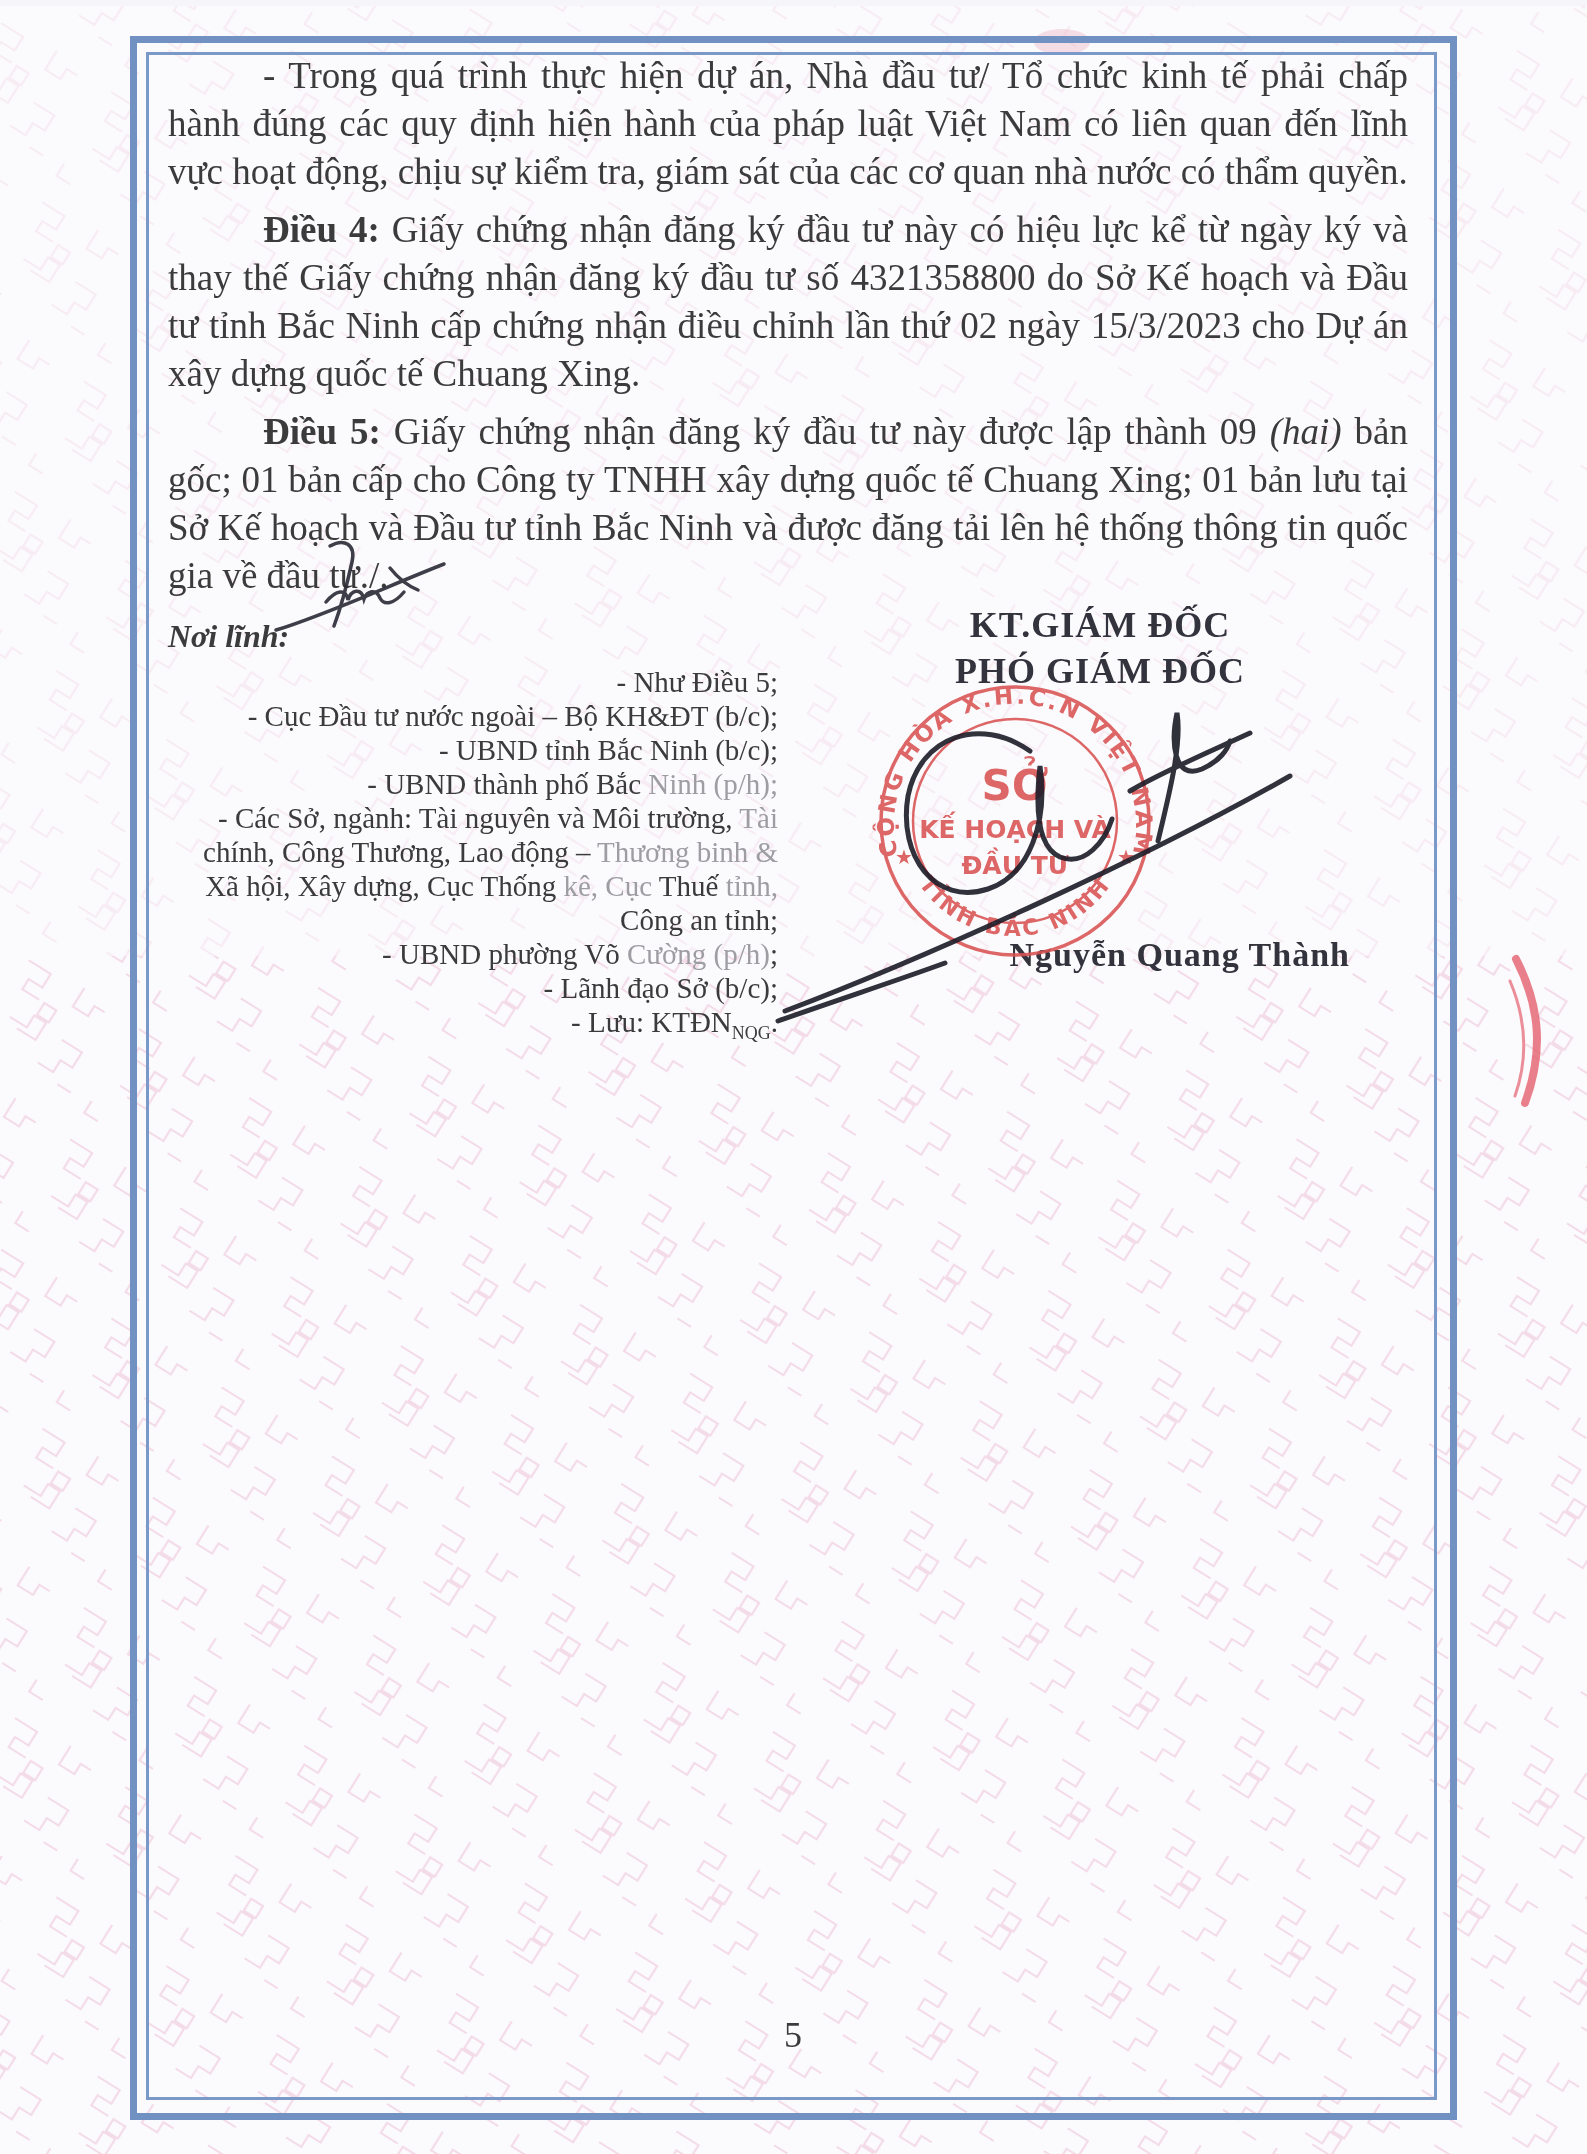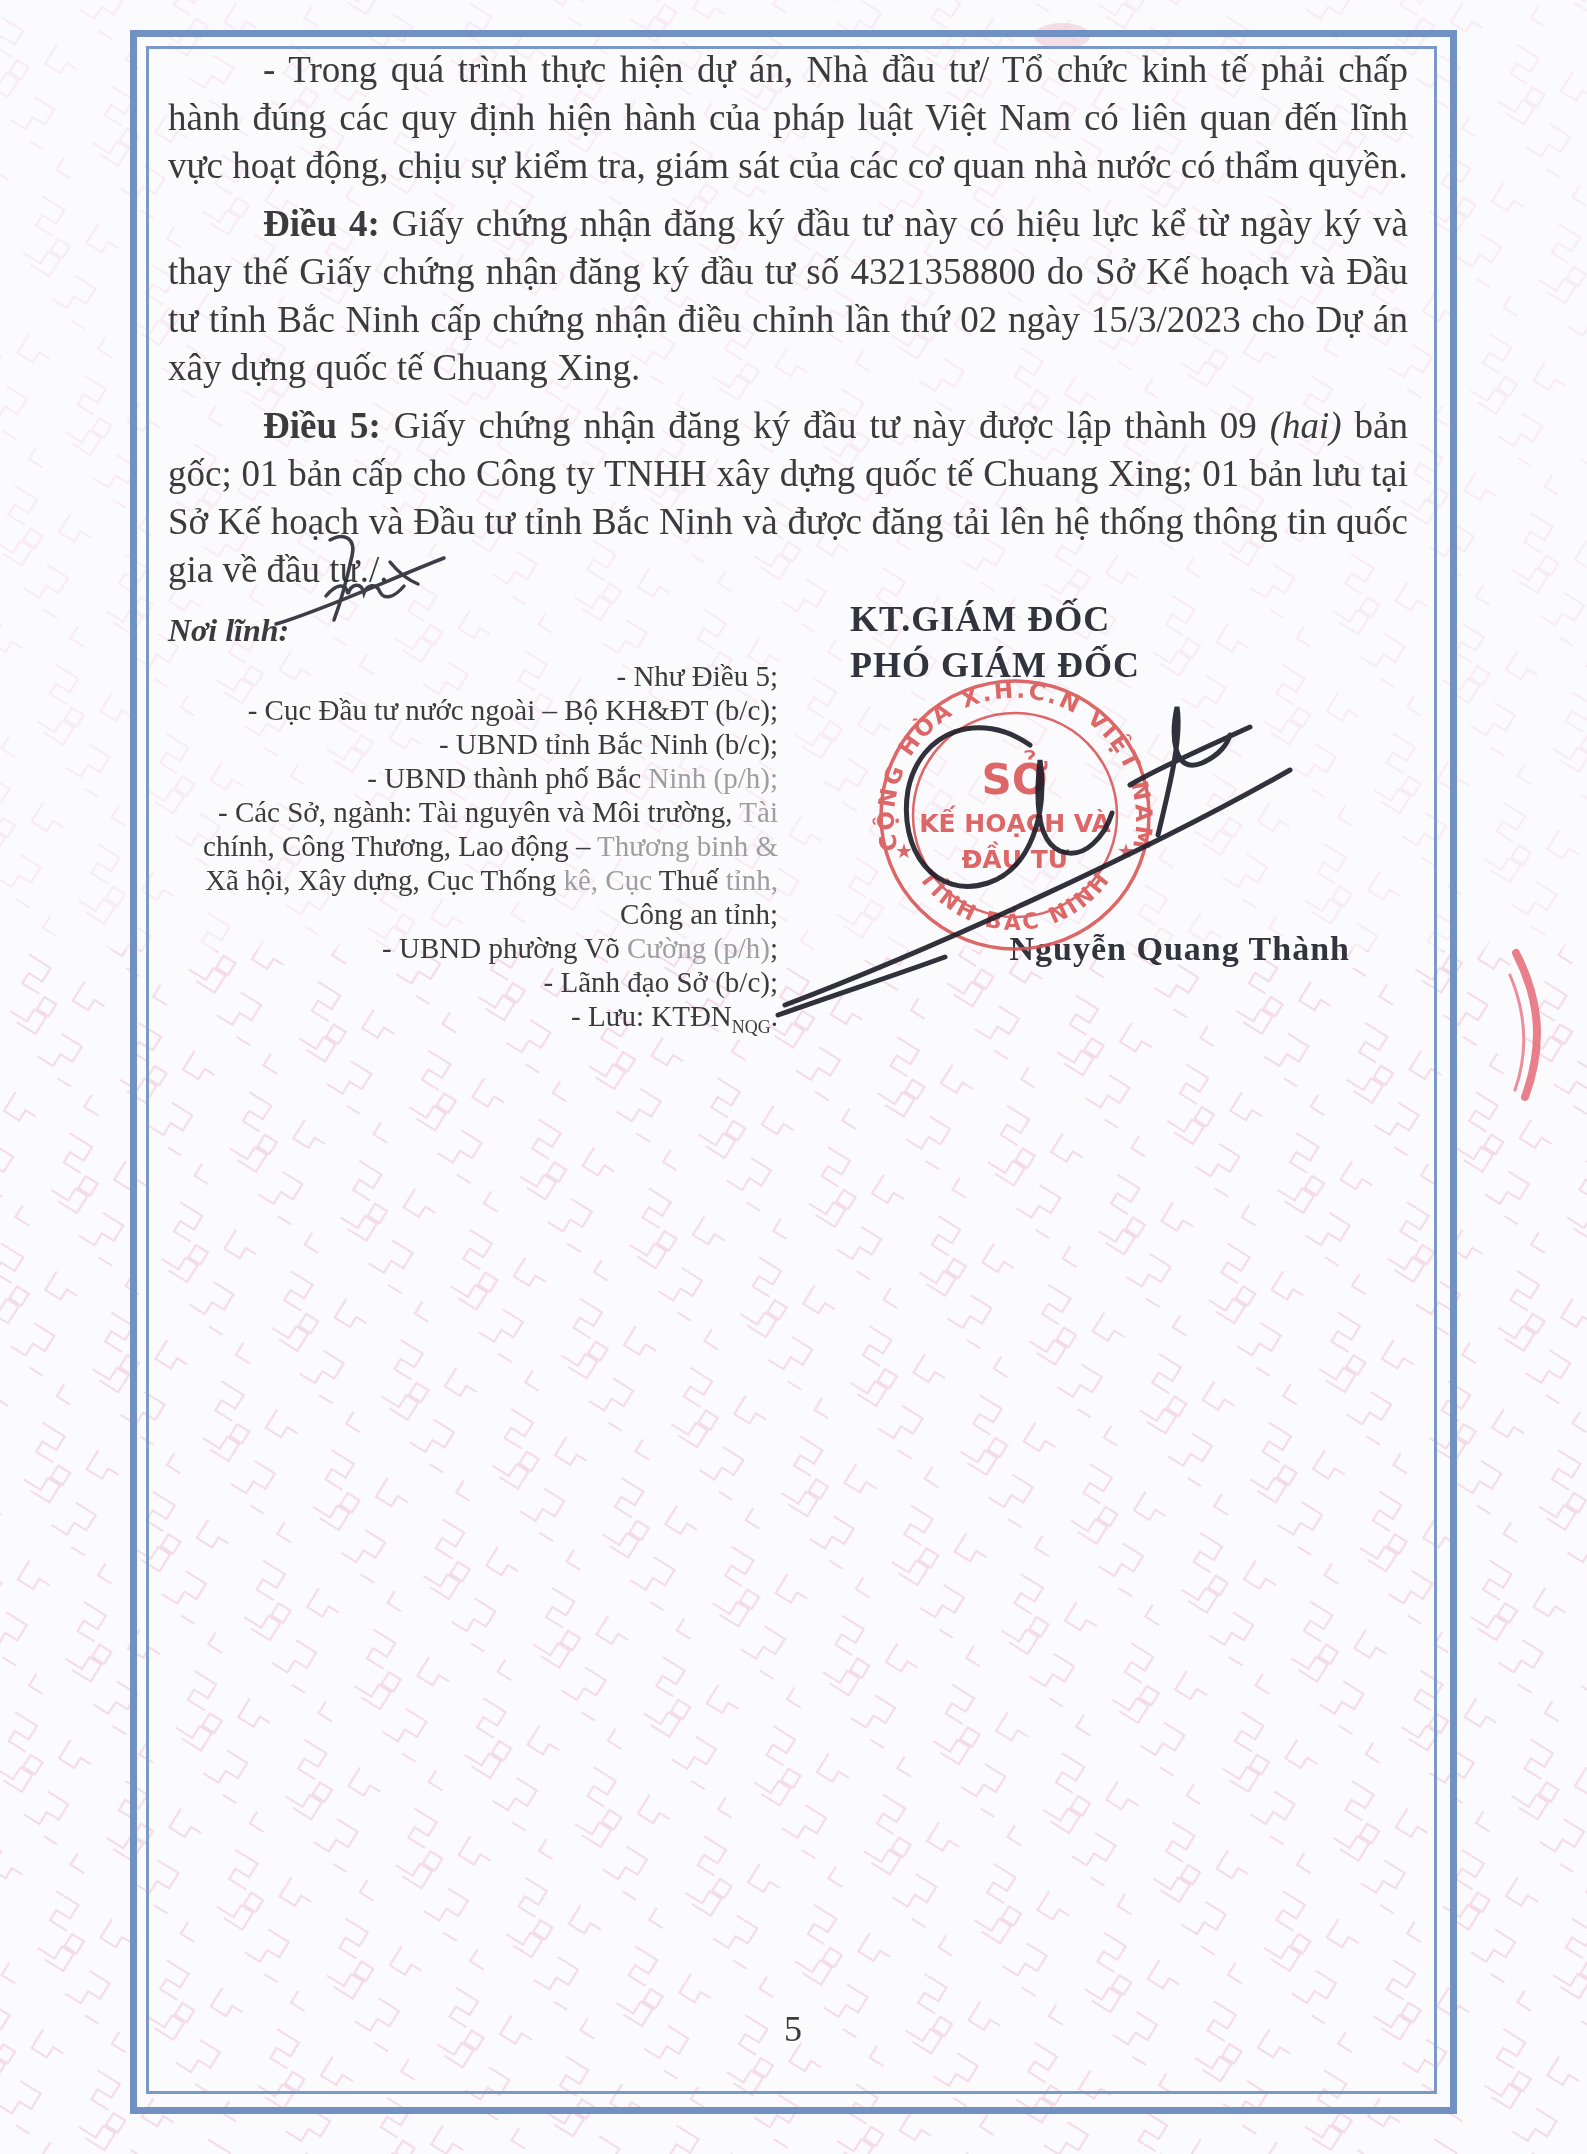--- a/index.html
+++ b/index.html
@@ -3,21 +3,21 @@
 <meta charset="utf-8">
 <style>
   html,body{margin:0;padding:0;}
   body{
     width:1587px;height:2154px;
     background:#f6f6fa;
     font-family:"Liberation Serif","DejaVu Serif",serif;
     position:relative;
     overflow:hidden;
   }
-  .page{position:absolute;inset:0;background:#fbfafd;}
+  .page{position:absolute;inset:0;background:#fbfafd;margin-top:6px;}
   .bg-layer{position:absolute;left:0;top:0;z-index:0;}
   .frame-outer{
     position:absolute;left:130px;top:30px;width:1313px;height:2070px;
     border:7px solid #7291c3;z-index:1;
   }
   .frame-inner{
     position:absolute;left:146px;top:46px;width:1285px;height:2042px;
     border:3px solid #7b99c8;z-index:1;
   }
   .content{position:absolute;inset:0;z-index:2;color:#3b3b3b;}
@@ -25,21 +25,21 @@
     position:absolute;left:168px;top:46px;width:1240px;
     font-size:37px;line-height:48px;text-align:justify;
   }
   .body-text p{margin:0 0 10px 0;text-indent:95px;}
   .body-text b{font-weight:bold;}
   .recips{position:absolute;left:168px;top:612px;width:610px;}
   .recips-heading{font-size:32px;font-weight:bold;font-style:italic;margin-bottom:10px;}
   .recip-item{font-size:29px;line-height:34px;text-align:right;}
   .recip-item .faded{color:#9d9da2;}
   .recip-item sub{font-size:0.62em;}
-  .sig-block{position:absolute;left:850px;top:596px;width:500px;}
+  .sig-block{position:absolute;left:850px;top:596px;width:500px;text-align:center;}
   .sig-title{font-size:36px;font-weight:bold;line-height:46px;letter-spacing:1px;color:#33333d;}
   .signer-name{
     position:absolute;left:850px;top:930px;width:500px;text-align:right;
     font-size:34px;font-weight:bold;color:#33333d;letter-spacing:1px;
   }
   .page-num{
     position:absolute;left:743px;top:2008px;width:100px;text-align:center;
     font-size:36px;color:#3b3b3b;
   }
   .seal-svg{position:absolute;left:872px;top:672px;z-index:2;}

